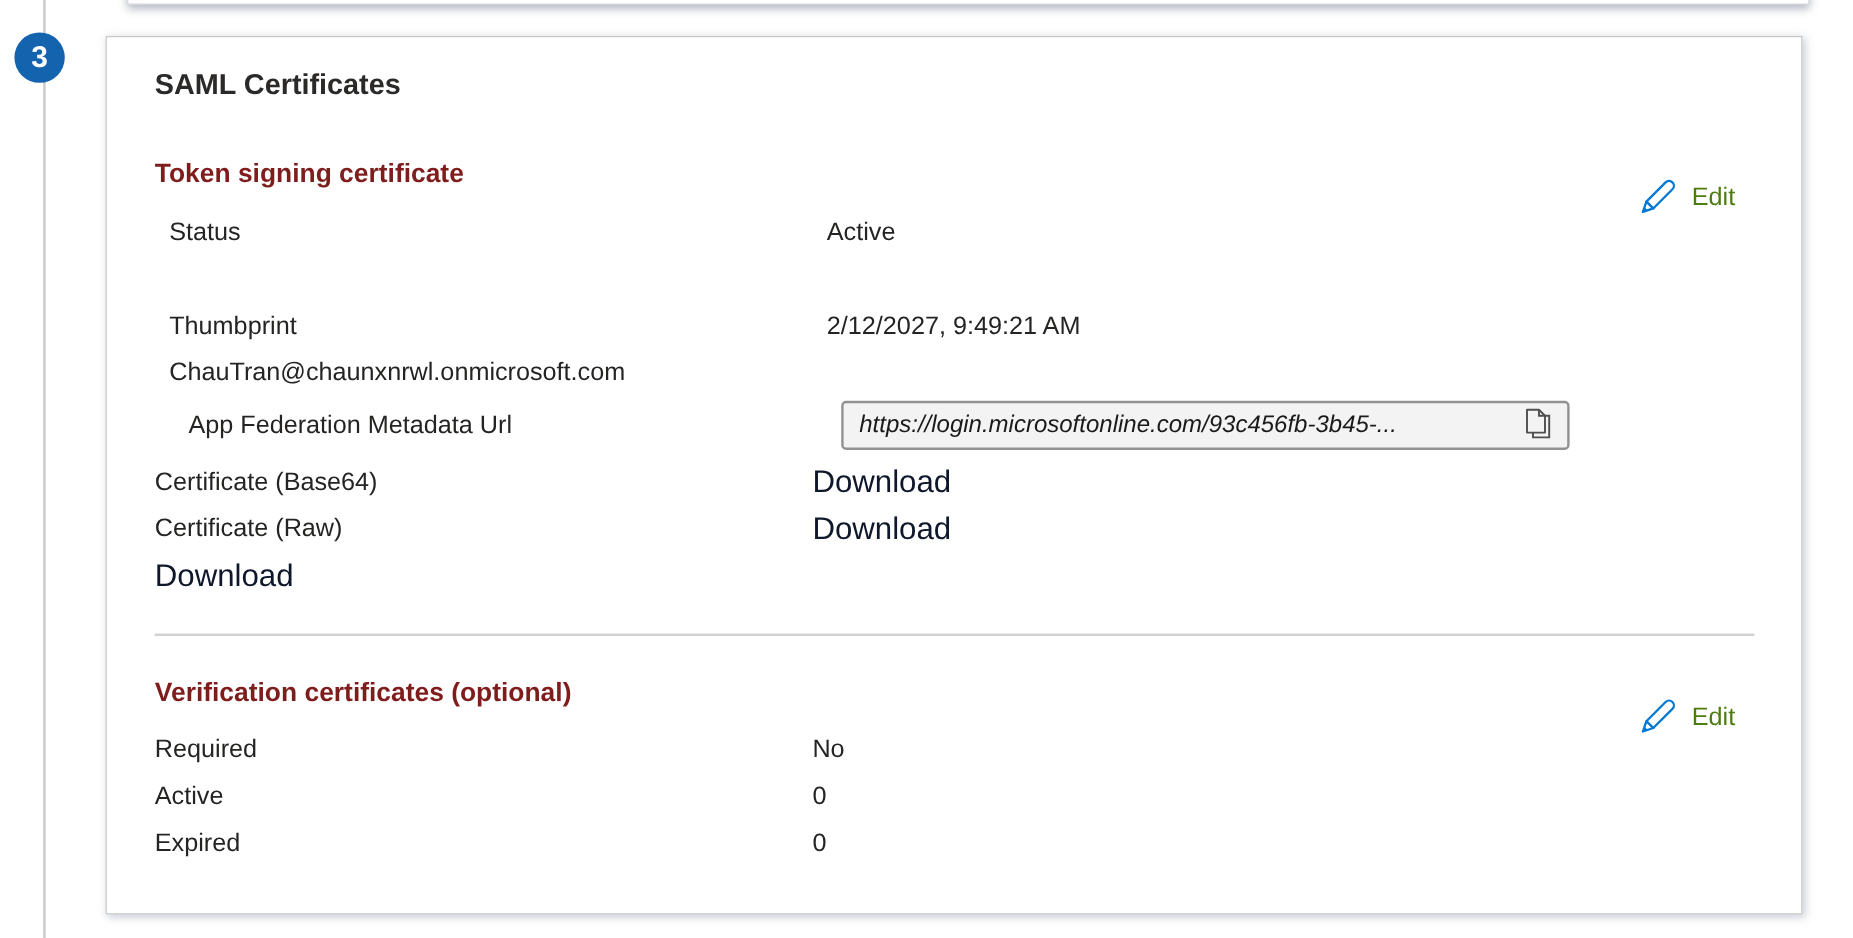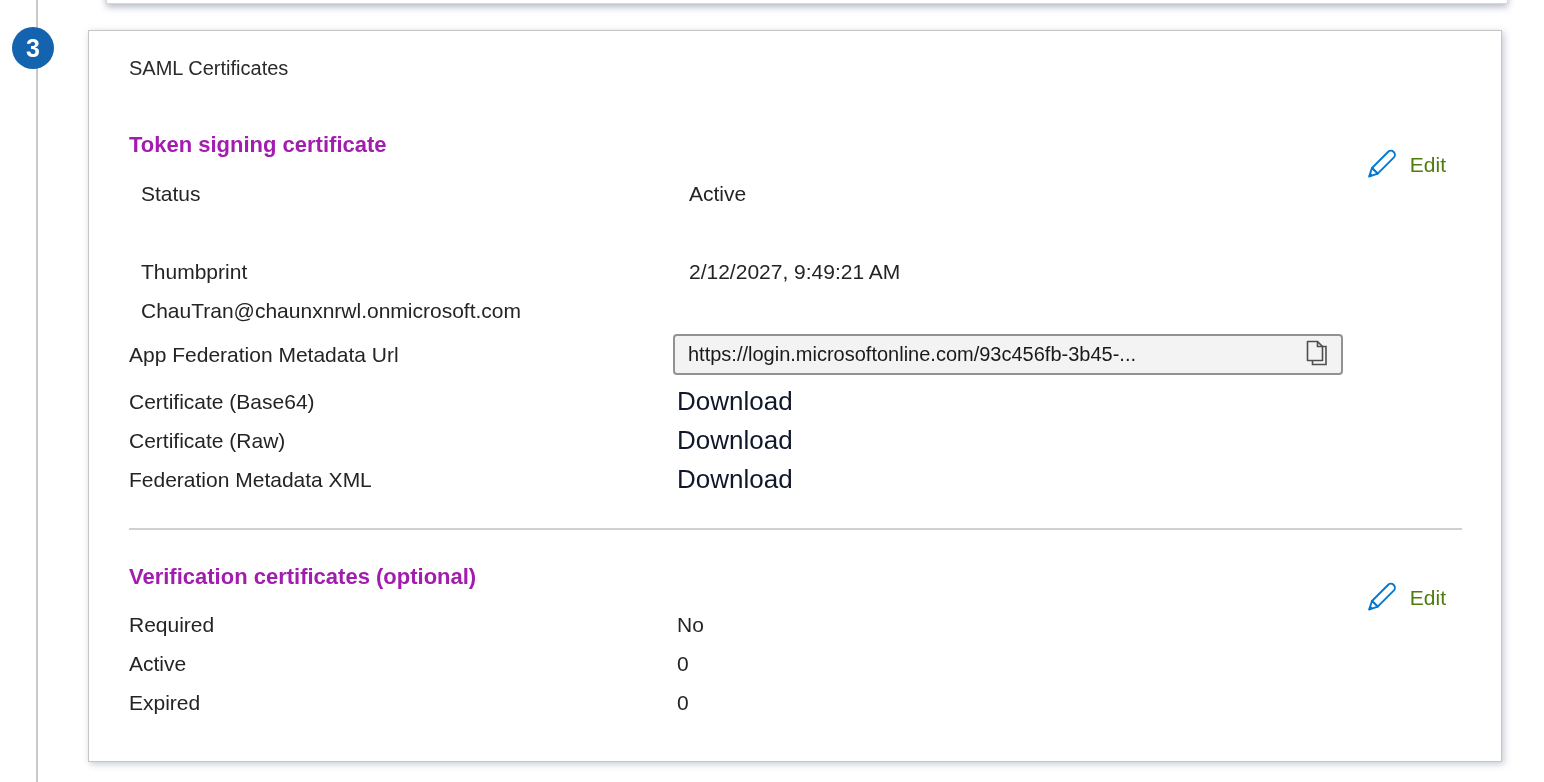--- a/index.html
+++ b/index.html
@@ -34,25 +34,25 @@
   }
 
   
   .card {
     position: absolute; left: 88px; top: 30px; width: 1414px; height: 732px;
     background: #ffffff; border: 1px solid #c6c6c6;
     box-shadow: 2px 2px 7px rgba(90, 100, 125, 0.35);
   }
   .card-title {
     position: absolute; left: 40px; top: 26px;
-    font-size: 20px; font-weight: 400; color: #2b2a29;
+    font-size: 24px; font-weight: 700; color: #2b2a29;
   }
   .sec-heading {
     position: absolute; left: 40px;
-    font-size: 22px; font-weight: 700; color: #a21caf;
+    font-size: 22px; font-weight: 700; color: #7f1d1d;
   }
   .sec1-heading { top: 101px; }
   .sec2-heading { top: 533px; }
 
   .rows { position: absolute; left: 40px; right: 40px; }
   .rows1 { top: 143px; margin-left: 12px; }
   .rows-dl { top: 351px; }
   .rows2 { top: 574px; }
   .row { display: flex; align-items: center; height: 39px; font-size: 21px; }
   .row .lbl { width: 548px; flex-shrink: 0; color: #252423; }
@@ -60,26 +60,27 @@
 
   .download-link {
     color: #0f172a; text-decoration: none; cursor: pointer; font-size: 26px;
   }
 
   
   .url-row {
     position: absolute; left: 40px; top: 303px; height: 41px;
     display: flex; align-items: center; font-size: 21px;
   }
-  .url-row .lbl { width: 544px; flex-shrink: 0; }
+  .url-row .lbl { width: 544px; flex-shrink: 0; margin-left: 28px; }
   .url-box {
-    width: 670px; height: 41px; background: #f3f3f3;
+    width: 607px; height: 41px; background: #f3f3f3;
     border: 2px solid #929292; border-radius: 4px;
     display: flex; align-items: center; padding: 0 10px 0 13px;
     cursor: text;
+    font-style: italic;
   }
   .url-text {
     flex: 1; font-size: 20px; color: #1b1a19;
     white-space: nowrap; overflow: hidden;
   }
   .copy-btn {
     flex-shrink: 0; width: 28px; height: 30px;
     display: flex; align-items: center; justify-content: center;
     cursor: pointer; background: transparent; border: none;
   }
@@ -166,21 +167,20 @@
     <div class="rows rows-dl">
       <div class="row">
         <span class="lbl">Certificate (Base64)</span>
         <a class="download-link">Download</a>
       </div>
       <div class="row">
         <span class="lbl">Certificate (Raw)</span>
         <a class="download-link">Download</a>
       </div>
       <div class="row">
-        <span class="lbl">Federation Metadata XML</span>
         <a class="download-link">Download</a>
       </div>
     </div>
 
     <div class="divider"></div>
 
     <div class="sec-heading sec2-heading">Verification certificates (optional)</div>
 
     <button class="edit-btn edit-btn2">
       <span>

